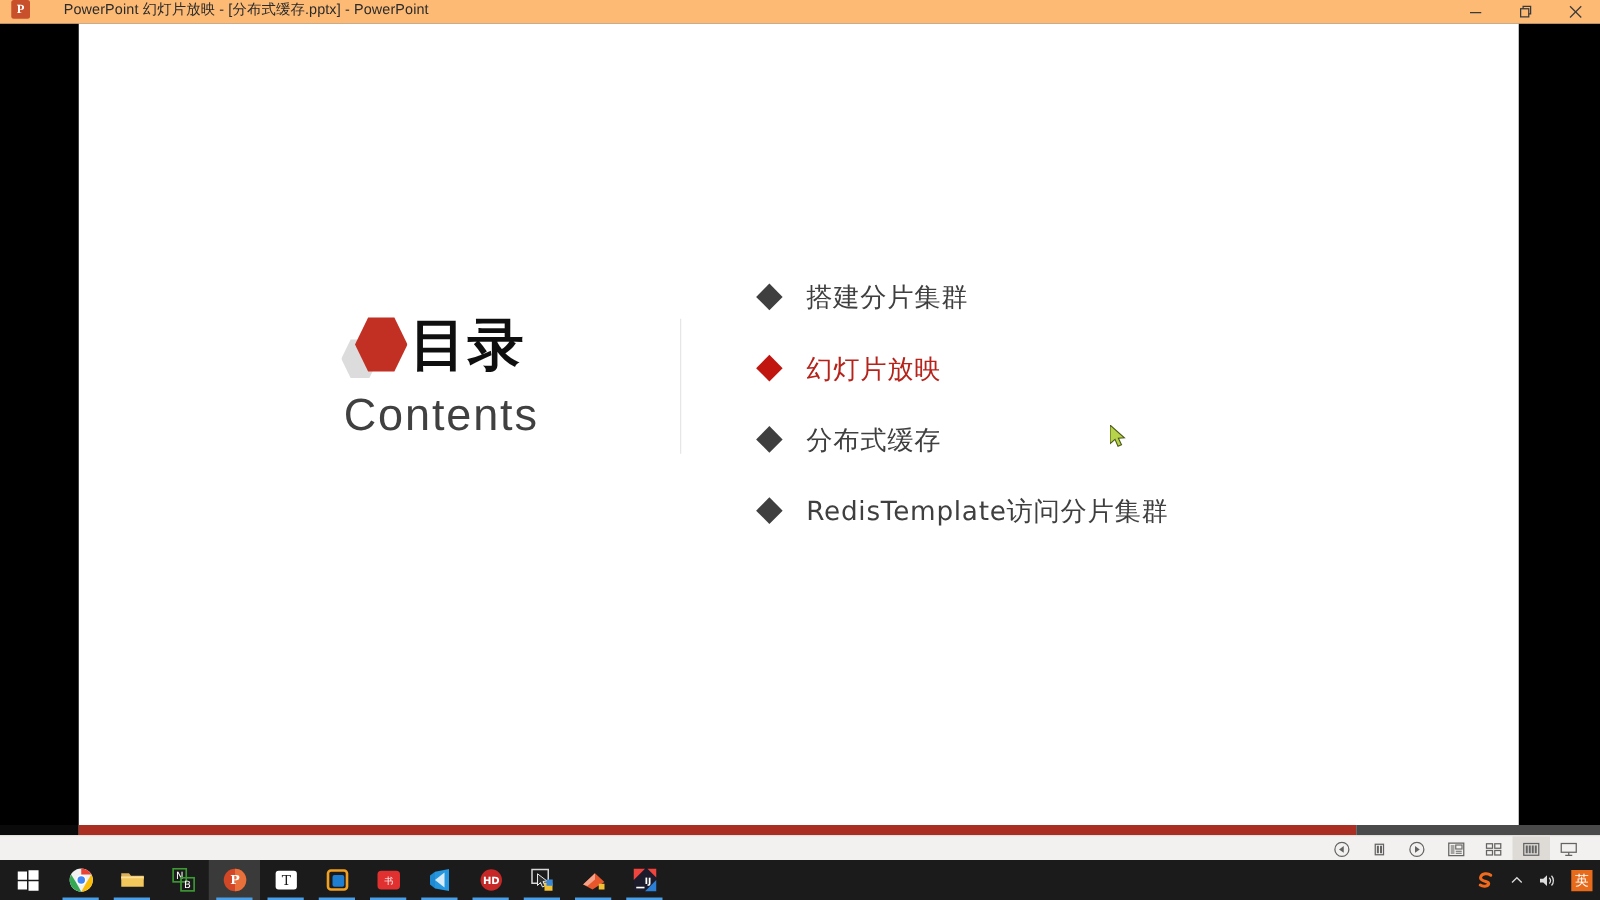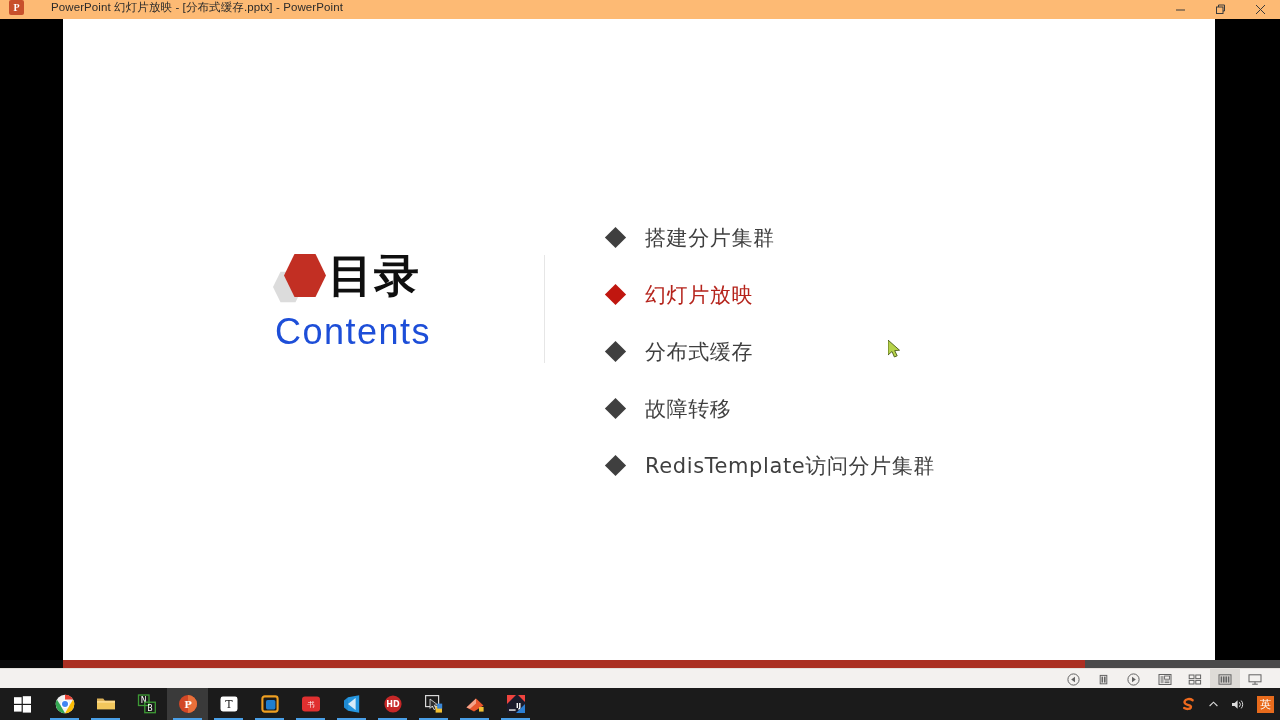--- a/index.html
+++ b/index.html
@@ -123,21 +123,21 @@
     font-weight: bold;
     color: #0f0f0f;
     letter-spacing: 1px;
     line-height: 62px;
     font-family: Liberation Serif, serif;
   }
   .logo-en {
     margin-top: 4px;
     margin-left: 2px;
     font-size: 36px;
-    color: #1d4ed8;
+    color: #404040;
     letter-spacing: 1.5px;
     font-family: "Liberation Sans", sans-serif;
   }
   .divider {
     position: absolute;
     left: 481px; top: 236px;
     width: 1px; height: 108px;
     background: #e6e6e6;
   }
 
@@ -351,24 +351,20 @@
         <div class="toc-item active">
           <span class="bullet"></span>
           <span class="toc-label">幻灯片放映</span>
         </div>
         <div class="toc-item">
           <span class="bullet"></span>
           <span class="toc-label">分布式缓存</span>
         </div>
         <div class="toc-item">
           <span class="bullet"></span>
-          <span class="toc-label">故障转移</span>
-        </div>
-        <div class="toc-item">
-          <span class="bullet"></span>
           <span class="toc-label">RedisTemplate访问分片集群</span>
         </div>
       </div>
 
     </div>
 
     <div class="cursor">
       <svg width="14" height="20" viewBox="0 0 14 20" aria-hidden="true">
         <polygon points="0,0 0,15 4,11.5 6.4,17 9.2,15.8 6.7,10.6 11.5,10.2" fill="#b6d34a" stroke="#4a5a17" stroke-width="0.9"></polygon>
       </svg>

